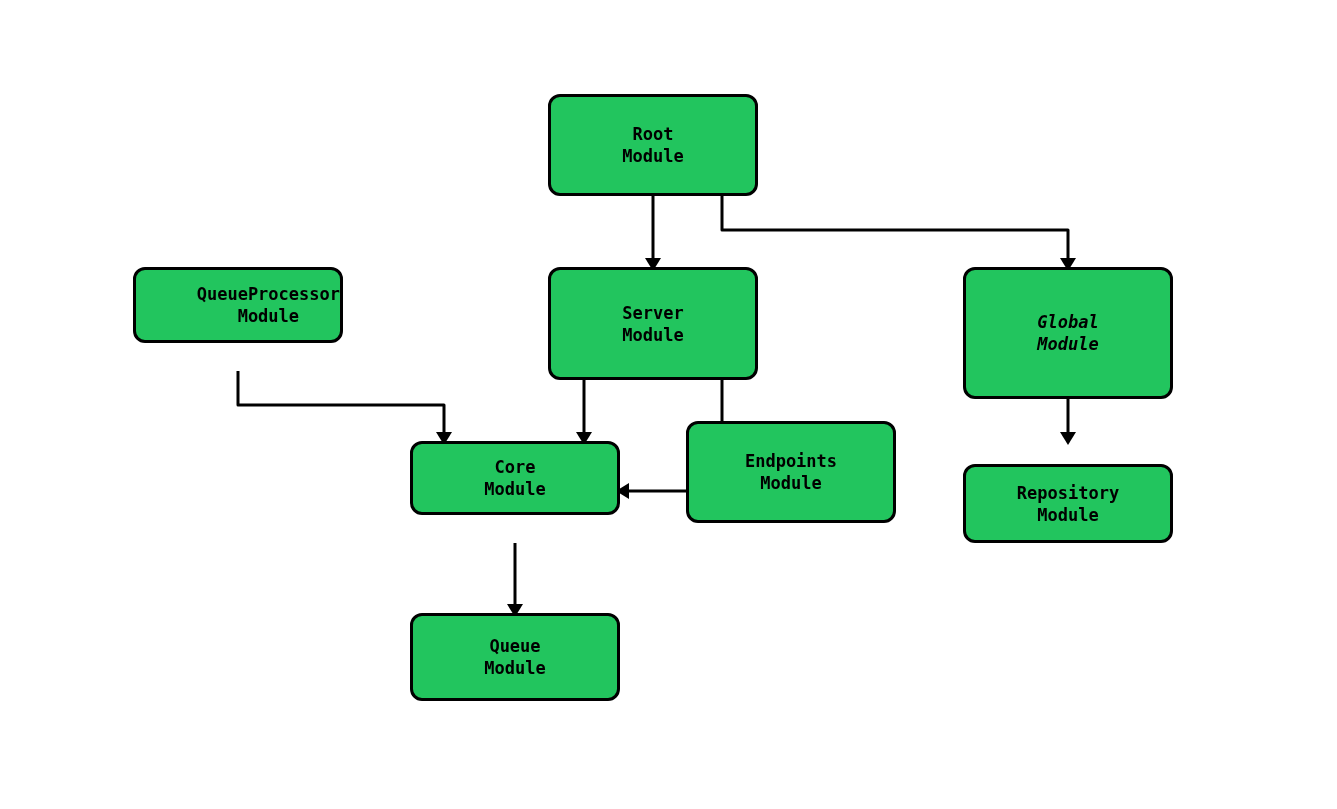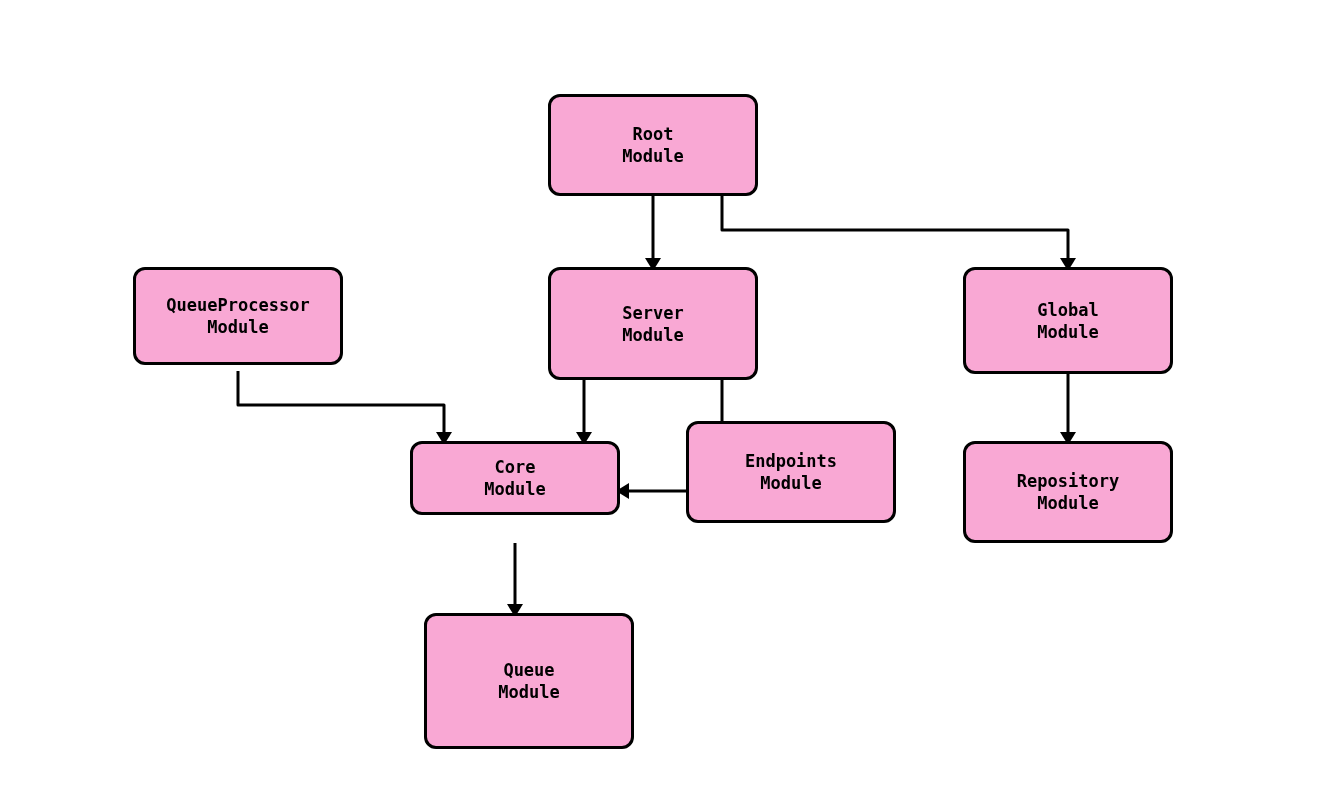--- a/index.html
+++ b/index.html
@@ -26,21 +26,21 @@
     position: absolute;
     left: 0;
     top: 0;
     width: 1337px;
     height: 809px;
     pointer-events: none;
   }
   .node {
     position: absolute;
     box-sizing: border-box;
-    background: #f9a8d4;
+    background: #22c55e;
     border: 3px solid #000000;
     border-radius: 12px;
     display: flex;
     align-items: center;
     justify-content: center;
     z-index: 2;
   }
   .node-label {
     text-align: center;
     font-size: 17px;
@@ -80,48 +80,48 @@
         <polyline points="515,543 515,604"></polyline>
         <polygon points="507,604 523,604 515,617" fill="#000000" stroke="none"></polygon>
       </g>
   </svg>
 
   <div class="node" style="left: 548px; top: 94px; width: 210px; height: 102px;">
     <div class="node-label">Root
 Module</div>
   </div>
 
-  <div class="node" style="left: 133px; top: 267px; width: 210px; height: 98px;">
+  <div class="node" style="left: 133px; top: 267px; width: 210px; height: 76px; justify-content: flex-end;">
     <div class="node-label">QueueProcessor
 Module</div>
   </div>
 
   <div class="node" style="left: 548px; top: 267px; width: 210px; height: 113px;">
     <div class="node-label">Server
 Module</div>
   </div>
 
-  <div class="node" style="left: 963px; top: 267px; width: 210px; height: 107px;">
+  <div class="node" style="left: 963px; top: 267px; width: 210px; height: 132px; font-style: italic;">
     <div class="node-label">Global
 Module</div>
   </div>
 
   <div class="node" style="left: 410px; top: 441px; width: 210px; height: 74px;">
     <div class="node-label">Core
 Module</div>
   </div>
 
   <div class="node" style="left: 686px; top: 421px; width: 210px; height: 102px;">
     <div class="node-label">Endpoints
 Module</div>
   </div>
 
-  <div class="node" style="left: 963px; top: 441px; width: 210px; height: 102px;">
+  <div class="node" style="left: 963px; top: 464px; width: 210px; height: 79px;">
     <div class="node-label">Repository
 Module</div>
   </div>
 
-  <div class="node" style="left: 410px; top: 613px; width: 210px; height: 136px; margin-left: 14px;">
+  <div class="node" style="left: 410px; top: 613px; width: 210px; height: 88px;">
     <div class="node-label">Queue
 Module</div>
   </div>
 
 </div>
 
 </body></html>

